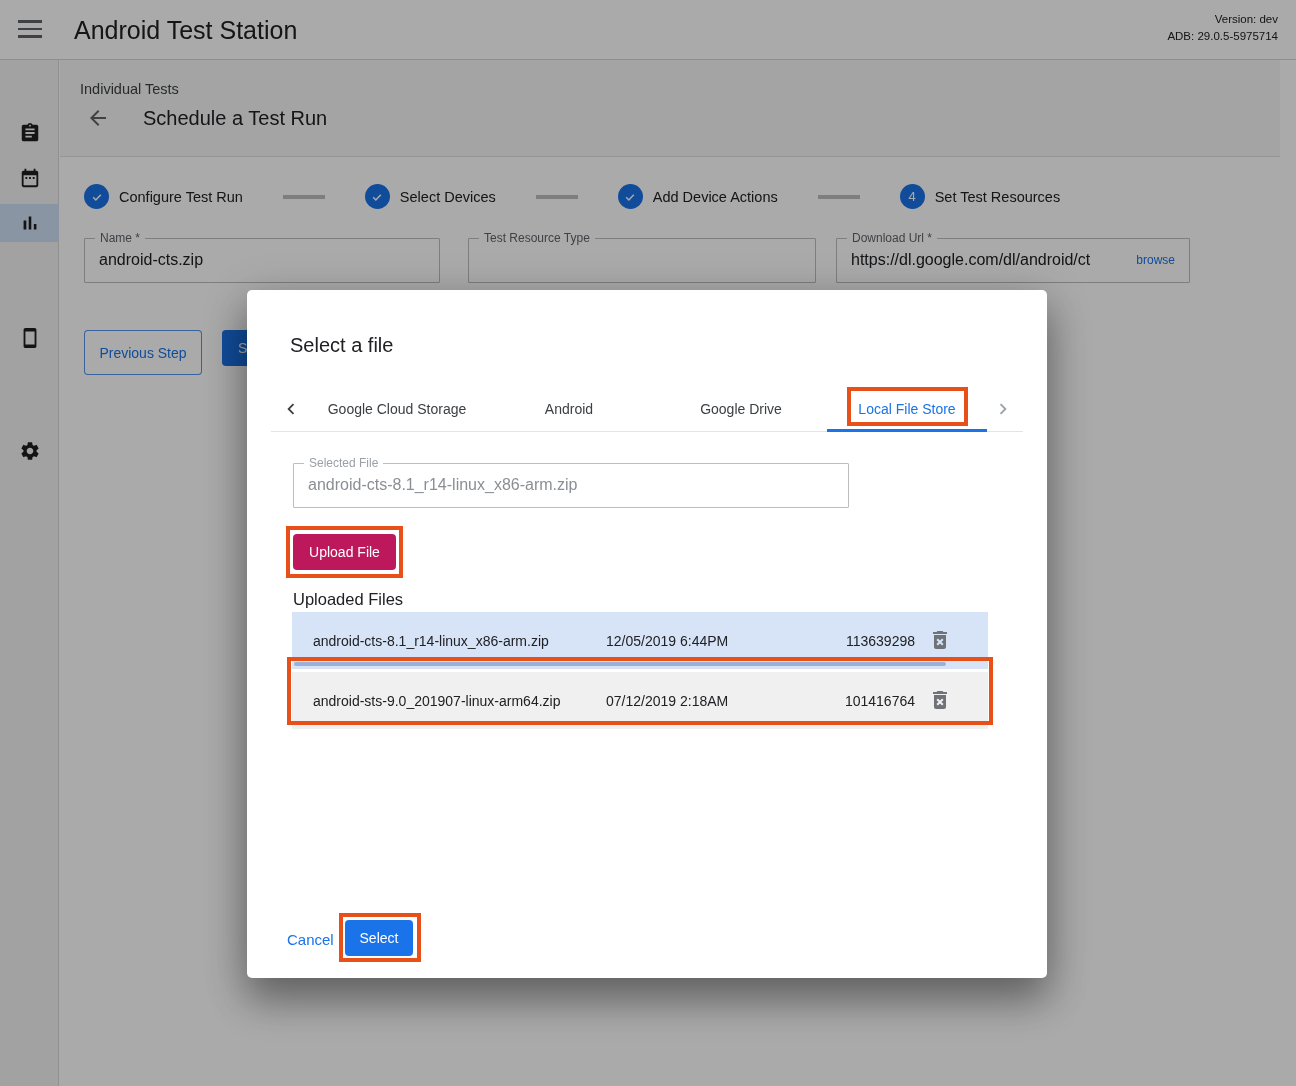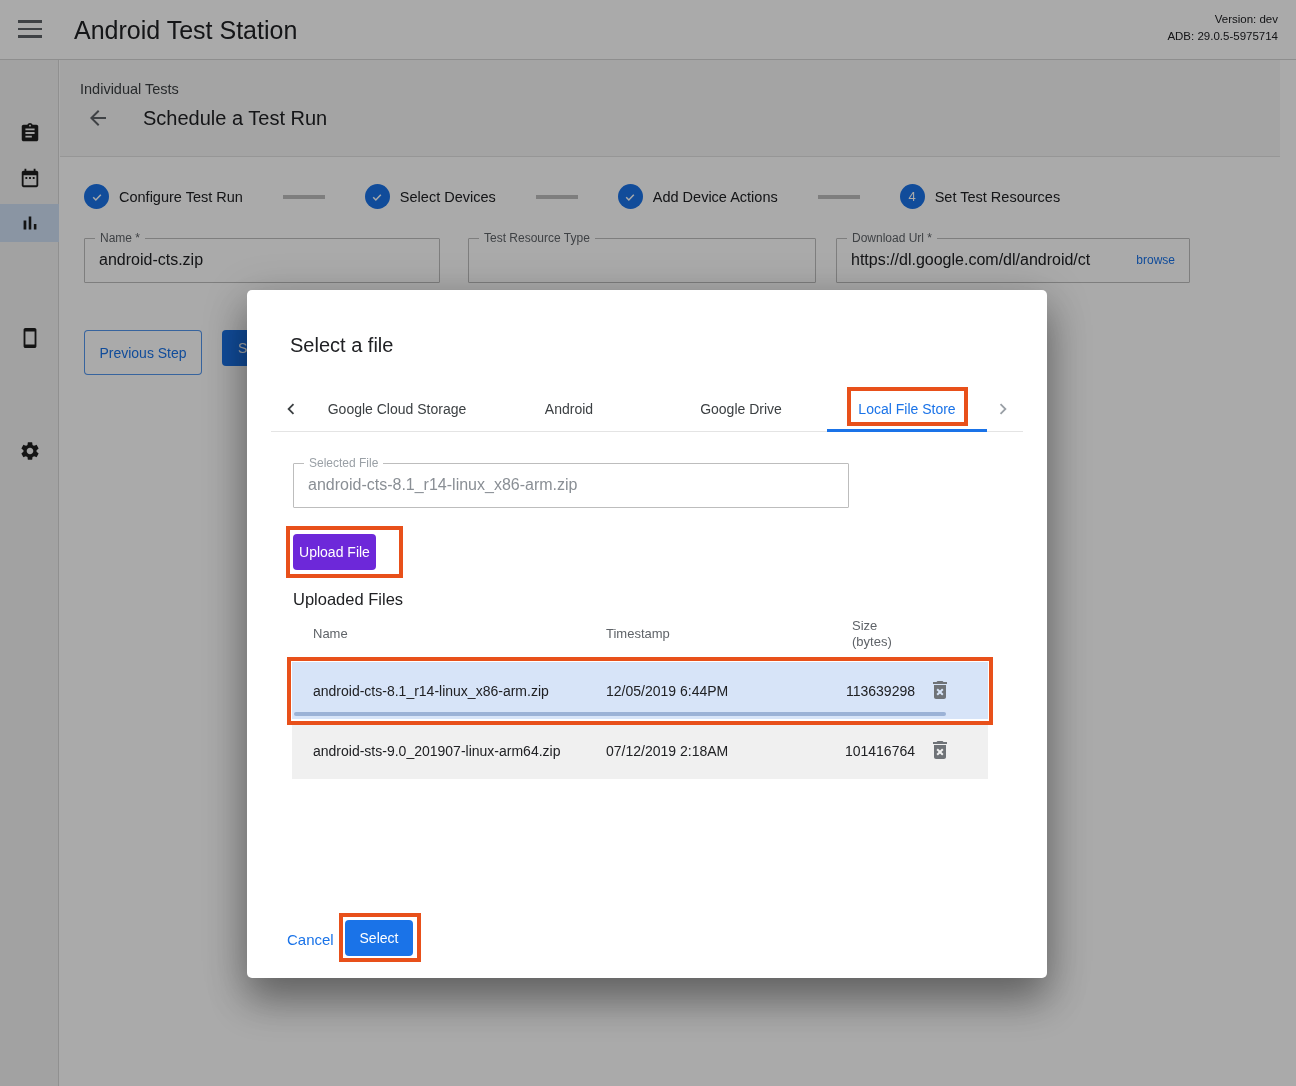--- a/index.html
+++ b/index.html
@@ -78,21 +78,21 @@
   .tab { height:45px; display:flex; align-items:center; justify-content:center; font-size:14px;
     color:#3c4043; cursor:pointer; position:relative; }
   .tab-android, .tab-gcs, .tab-gdrive { width:172px; }
   .tab-local { width:160px; color:#1a73e8; font-weight:500; }
   .tab-local .tab-underline { position:absolute; left:0; bottom:-1px; width:100%; height:3px; background:#1a73e8; }
 
   .selfile { left:46px; top:173px; width:556px; }
   .selfile .flabel { color:#9aa0a6; }
   .selfile .fvalue { color:#8a8f95; }
 
-  .btn-upload { position:absolute; left:46px; top:244px; width:83px; height:36px; background:#6d28d9;
+  .btn-upload { position:absolute; left:46px; top:244px; width:103px; height:36px; background:#be185d;
     border-radius:4px; color:#fff; font-size:14px; display:flex; align-items:center;
     justify-content:center; cursor:pointer; }
   .uploaded-title { position:absolute; left:46px; top:300px; font-size:16.5px; color:#202124; }
 
   
   .ftable { position:absolute; left:45px; top:322px; width:696px; }
   .thead { position:relative; height:50px; font-size:13px; color:#5f6368; }
   .th-name { position:absolute; left:21px; top:14px; }
   .th-time { position:absolute; left:314px; top:14px; }
   .th-size { position:absolute; left:560px; top:6px; line-height:1.25; }
@@ -255,28 +255,20 @@
 
     <div class="ofield selfile">
       <div class="flabel">Selected File</div>
       <div class="fvalue">android-cts-8.1_r14-linux_x86-arm.zip</div>
     </div>
 
     <div class="btn-upload">Upload File</div>
     <div class="uploaded-title">Uploaded Files</div>
 
     <div class="ftable">
-      <div class="thead">
-        <div class="th-name">Name</div>
-        <div class="th-time">Timestamp</div>
-        <div class="th-size">
-          <div>Size</div>
-          <div>(bytes)</div>
-        </div>
-      </div>
 
       <div class="frow row-selected">
         <div class="cell-name">android-cts-8.1_r14-linux_x86-arm.zip</div>
         <div class="cell-time">12/05/2019 6:44PM</div>
         <div class="cell-size">113639298</div>
         <div class="delete-btn">
           <svg viewBox="0 0 24 24">
               <path d="M6 19c0 1.1.9 2 2 2h8c1.1 0 2-.9 2-2V7H6v12zm2.46-7.12 1.41-1.41L12 12.59l2.12-2.12 1.41 1.41L13.41 14l2.12 2.12-1.41 1.41L12 15.41l-2.12 2.12-1.41-1.41L10.59 14l-2.13-2.12zM15.5 4l-1-1h-5l-1 1H5v2h14V4z"></path>
             </svg>
         </div>

